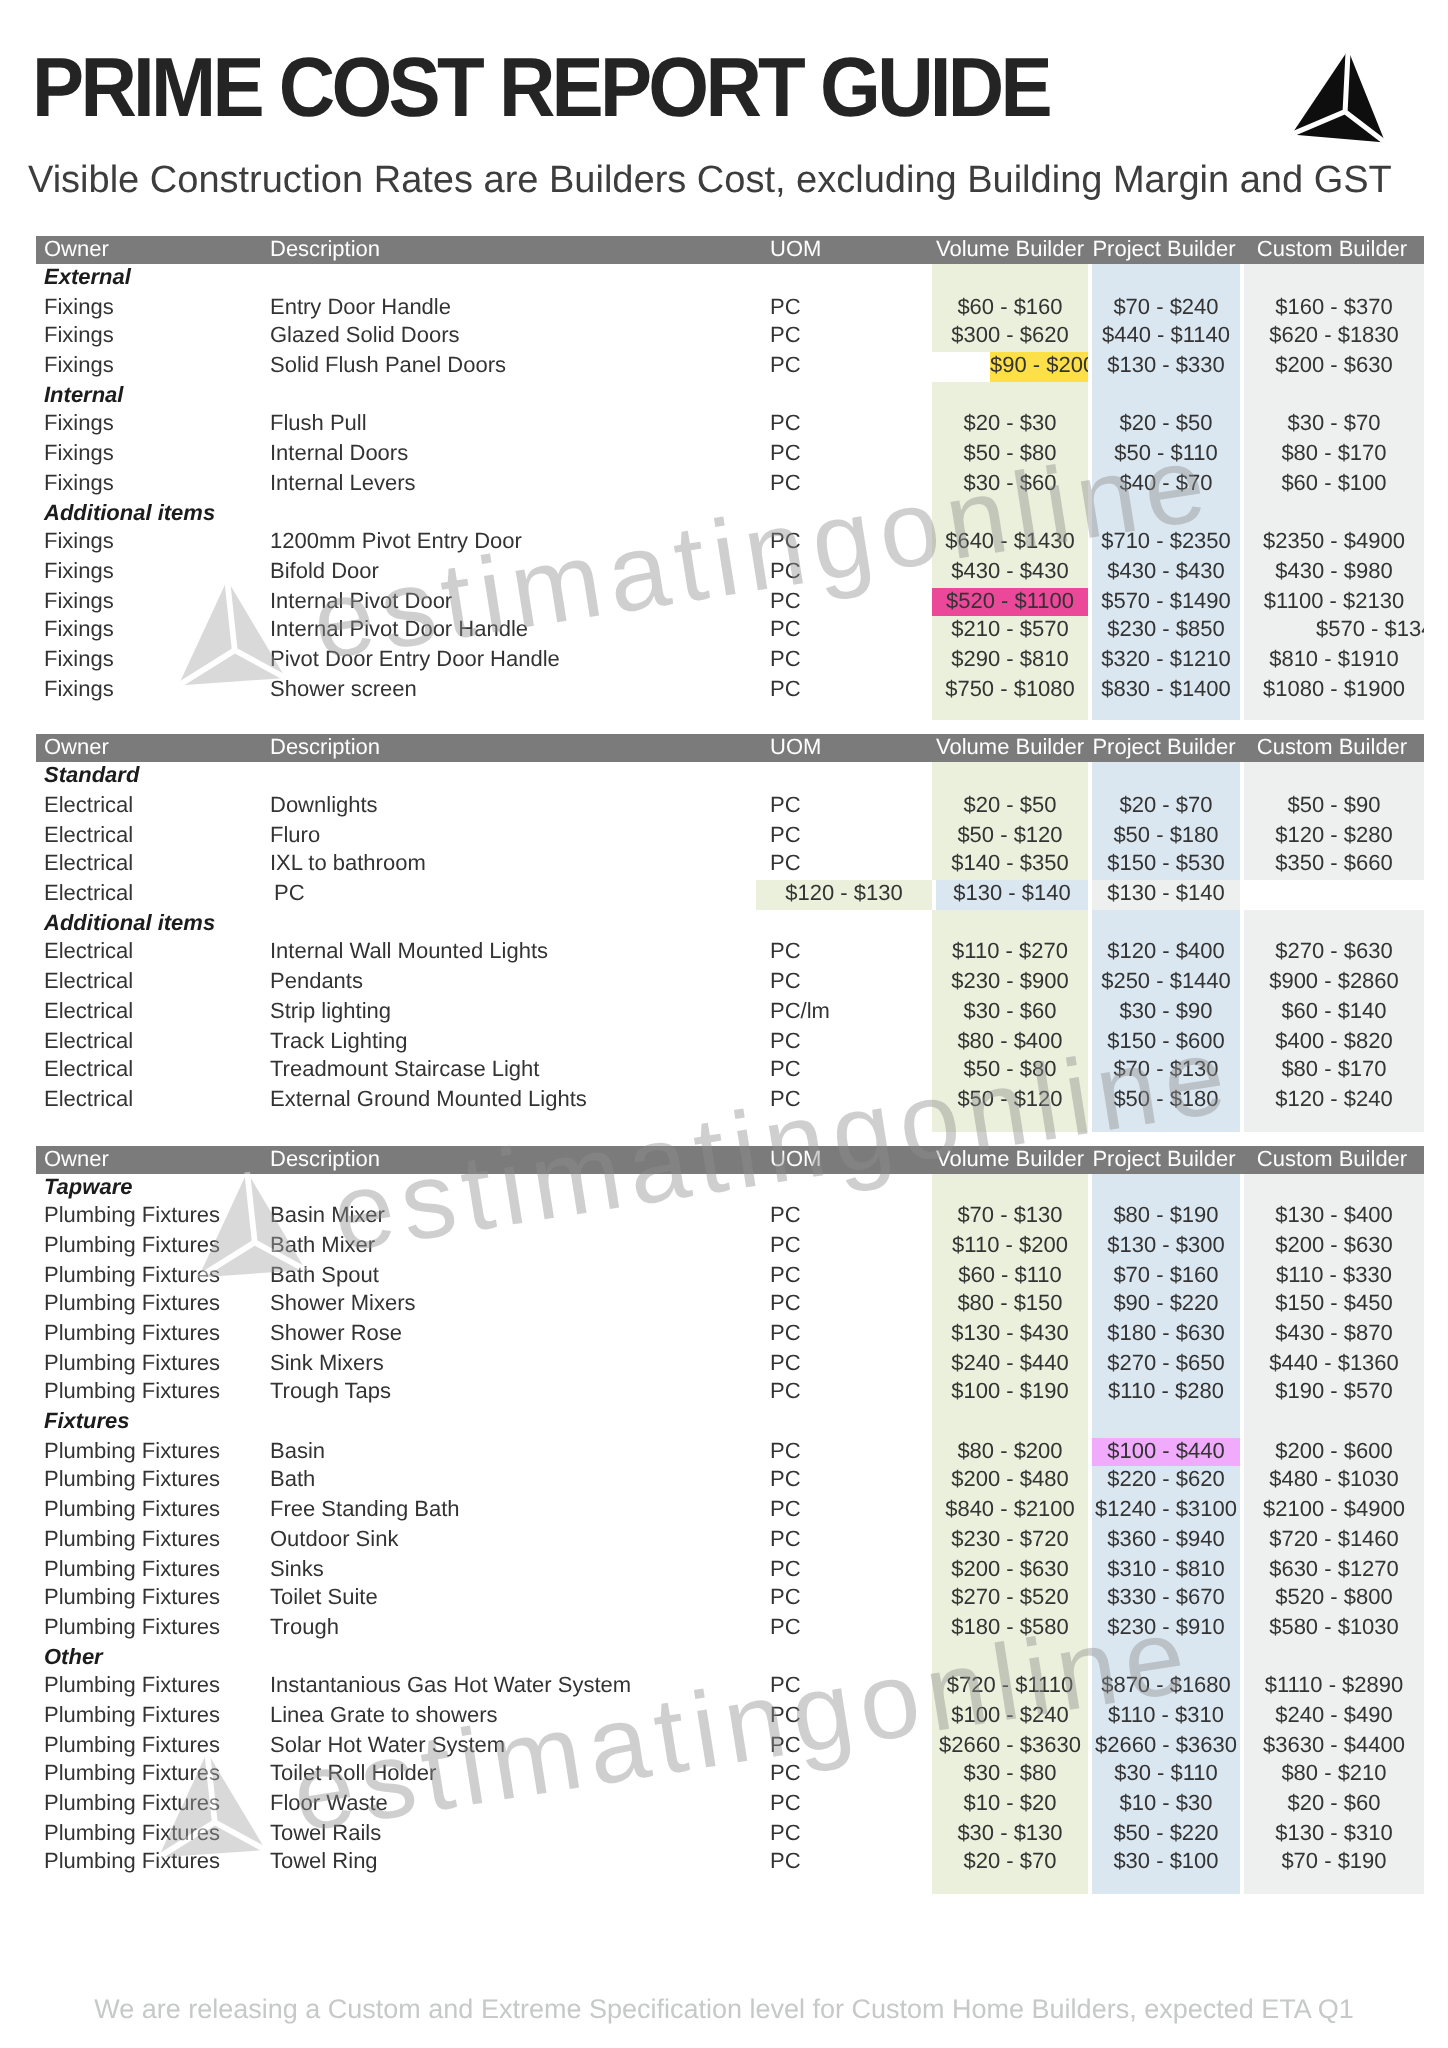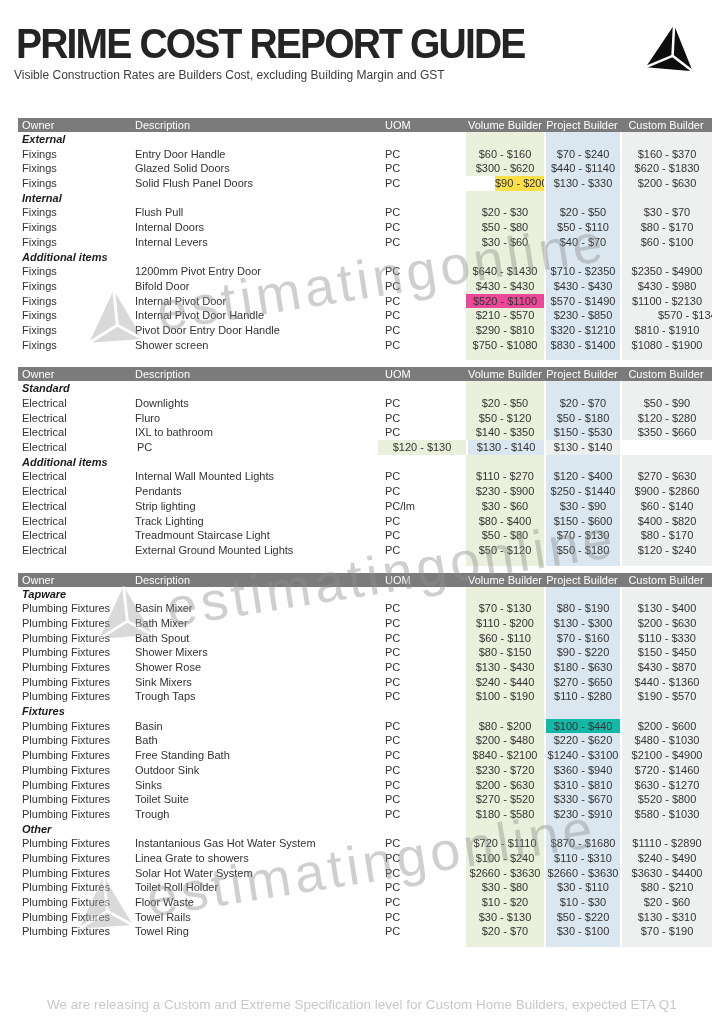--- a/index.html
+++ b/index.html
@@ -13,22 +13,22 @@
   
   .page-title{
     position:absolute;left:16px;top:20px;
     font-size:42px;font-weight:bold;letter-spacing:-2px;
     color:#242424;
     transform:scaleX(.93);transform-origin:left top;
     white-space:nowrap;
   }
   .brand-logo{position:absolute;left:642px;top:22px;width:58px;height:56px;}
   .subtitle{
-    position:absolute;left:14px;top:68px;
-    font-size:12px;color:#3d3d3d;
+    position:absolute;left:14px;top:80px;
+    font-size:19px;color:#3d3d3d;
   }
   
   .tables{position:absolute;left:18px;top:118px;width:694px;}
   .pc-table{margin-bottom:7px;}
   .row{
     display:grid;
     grid-template-columns:112px 248px 88px 78px 76px 92px;
     height:14.7px;line-height:14.7px;
     font-size:11px;color:#333333;
   }
@@ -407,21 +407,21 @@
           <div class="cell c-uom"></div>
           <div class="cell c-vb" style="background: rgb(234, 240, 219);"></div>
           <div class="cell c-pb band-pb" style="background: rgb(219, 231, 240);"></div>
           <div class="cell c-cb band-cb" style="background: rgb(237, 240, 238);"></div>
         </div>
         <div class="row">
           <div class="cell c-owner">Plumbing Fixtures</div>
           <div class="cell c-desc">Basin</div>
           <div class="cell c-uom">PC</div>
           <div class="cell c-vb" style="background: rgb(234, 240, 219);">$80 - $200</div>
-          <div class="cell c-pb band-pb" style="background: #14b8a6;">$100 - $440</div>
+          <div class="cell c-pb band-pb" style="background: #f0abfc;">$100 - $440</div>
           <div class="cell c-cb band-cb" style="background: rgb(237, 240, 238);">$200 - $600</div>
         </div>
         <div class="row">
           <div class="cell c-owner">Plumbing Fixtures</div>
           <div class="cell c-desc">Bath</div>
           <div class="cell c-uom">PC</div>
           <div class="cell c-vb" style="background: rgb(234, 240, 219);">$200 - $480</div>
           <div class="cell c-pb band-pb" style="background: rgb(219, 231, 240);">$220 - $620</div>
           <div class="cell c-cb band-cb" style="background: rgb(237, 240, 238);">$480 - $1030</div>
         </div>

